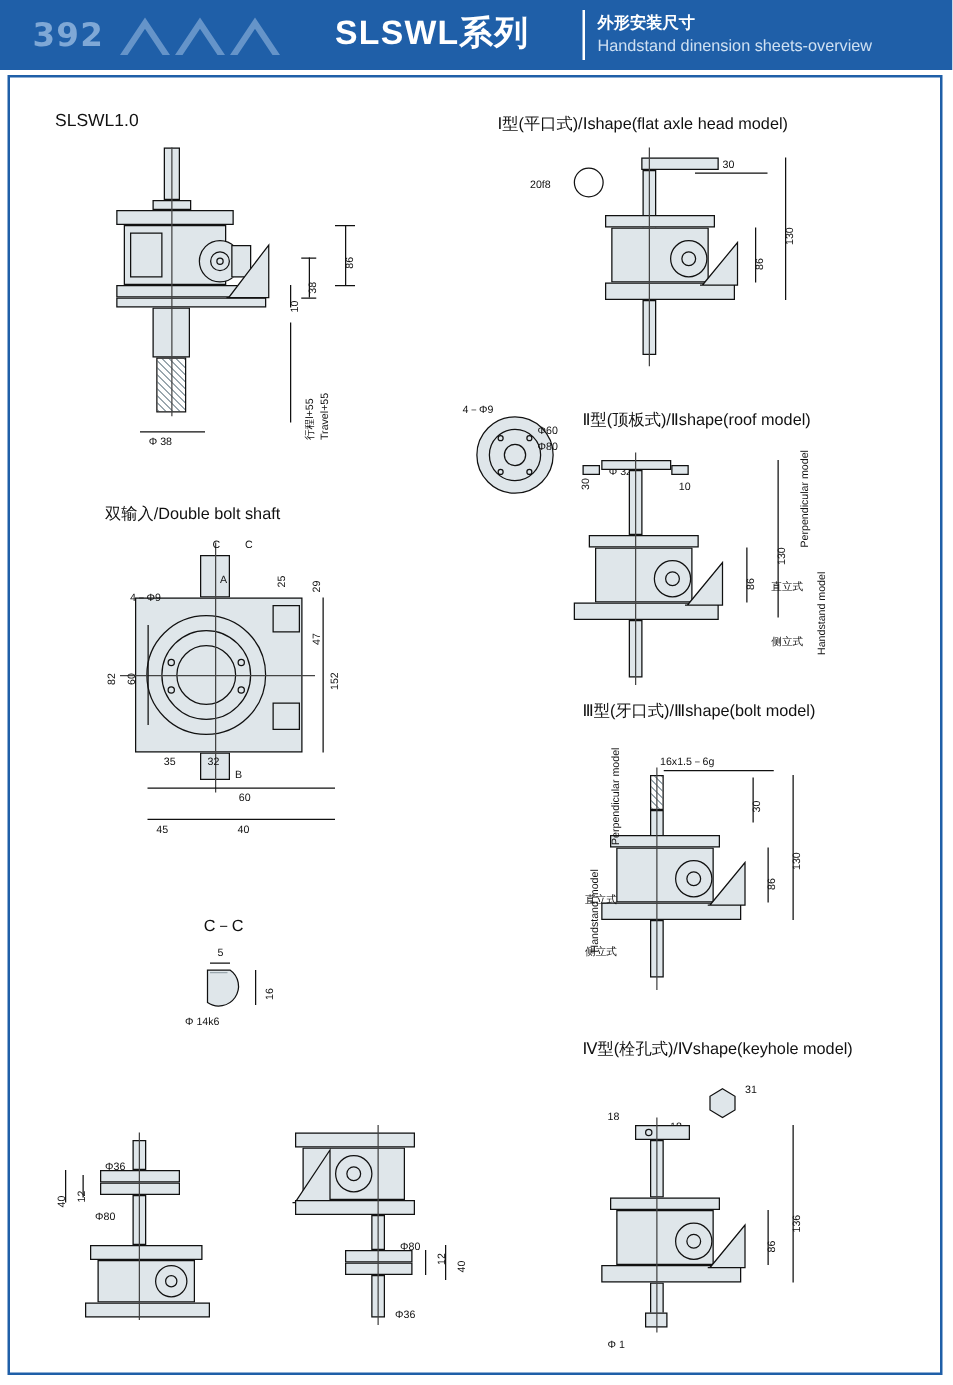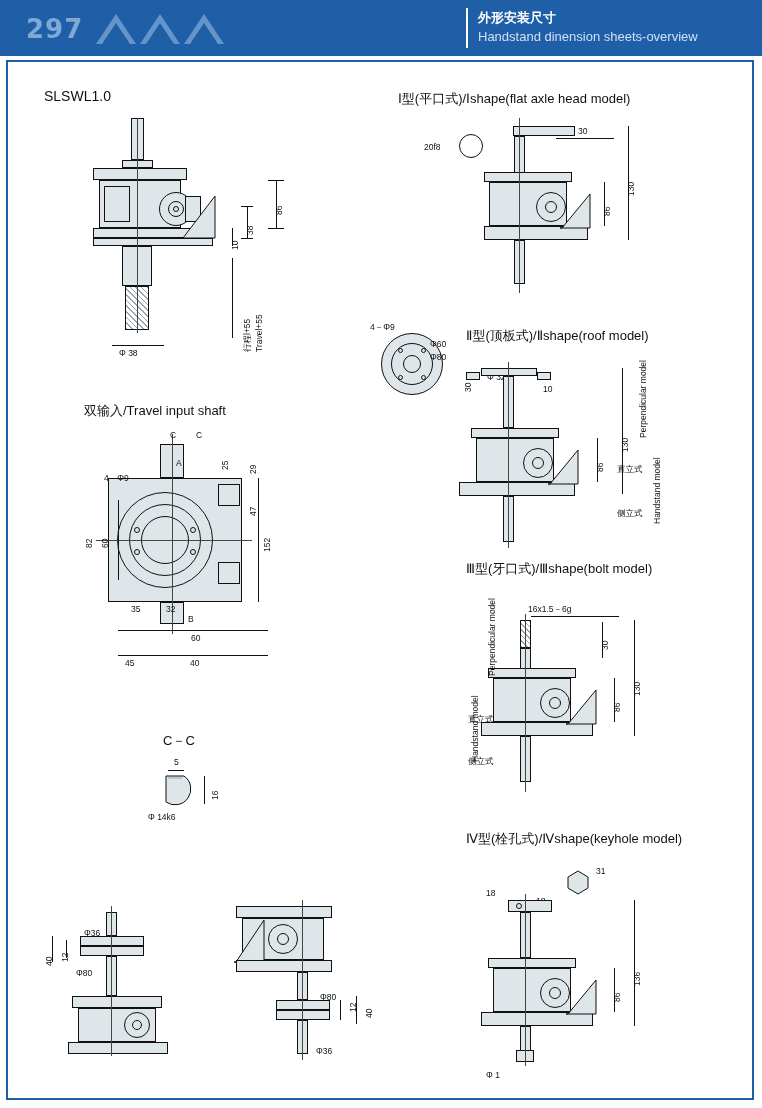--- a/index.html
+++ b/index.html
@@ -31,32 +31,33 @@
   .boxf{position:absolute;border:1px solid #111;box-sizing:border-box;background:#dfe6ea;}
   .circ{position:absolute;border:1px solid #111;border-radius:50%;box-sizing:border-box;}
   .circf{position:absolute;border:1px solid #111;border-radius:50%;box-sizing:border-box;background:#dfe6ea;}
   .hatch{background:repeating-linear-gradient(45deg,#9aa7ae 0 1px,transparent 1px 4px);}
 </style>
 </head>
 <body>
 
 <div id="header">
   <div class="pagebox"></div>
-  <div class="pagenum">297</div>
+  <div class="pagenum">392</div>
 
   <svg class="chev" style="left:96px" viewBox="0 0 40 56">
     <path d="M0,44 L20,14 L40,44 L34,44 L20,23 L6,44 Z" fill="#9fc1e4"></path>
   </svg>
   <svg class="chev" style="left:140px" viewBox="0 0 40 56">
     <path d="M0,44 L20,14 L40,44 L34,44 L20,23 L6,44 Z" fill="#9fc1e4"></path>
   </svg>
   <svg class="chev" style="left:184px" viewBox="0 0 40 56">
     <path d="M0,44 L20,14 L40,44 L34,44 L20,23 L6,44 Z" fill="#9fc1e4"></path>
   </svg>
 
+  <div class="series">SLSWL系列</div>
   <div class="vline"></div>
   <div class="sub1">外形安装尺寸</div>
   <div class="sub2">Handstand dinension sheets-overview</div>
 </div>
 
 <div id="frame"></div>
 
 <div class="ttl big" style="left:44px;top:88px">SLSWL1.0</div>
 
 <div>
@@ -98,21 +99,21 @@
   <div class="sm r90" style="left:230px;top:250px">10</div>
 
   <div class="dim" style="left:112px;top:345px;width:52px"></div>
   <div class="sm" style="left:119px;top:348px">Φ 38</div>
 
   <div class="sm r90 b" style="left:242px;top:352px">行程l+55</div>
   <div class="sm r90" style="left:254px;top:352px">Travel+55</div>
   <div class="dimv" style="left:232px;top:258px;height:80px"></div>
 </div>
 
-<div class="ttl" style="left:84px;top:402px">双输入/Travel input shaft</div>
+<div class="ttl" style="left:84px;top:402px">双输入/Double bolt shaft</div>
 
 <div>
   <div class="boxf" style="left:108px;top:478px;width:134px;height:124px;"></div>
   <div class="circf" style="left:117px;top:492px;width:96px;height:96px;"></div>
   <div class="circ" style="left:129px;top:504px;width:72px;height:72px;"></div>
   <div class="circf" style="left:141px;top:516px;width:48px;height:48px;"></div>
   <div class="circ" style="left:134px;top:527px;width:6px;height:6px;"></div>
   <div class="circ" style="left:190px;top:527px;width:6px;height:6px;"></div>
   <div class="circ" style="left:134px;top:549px;width:6px;height:6px;"></div>
   <div class="circ" style="left:190px;top:549px;width:6px;height:6px;"></div>

